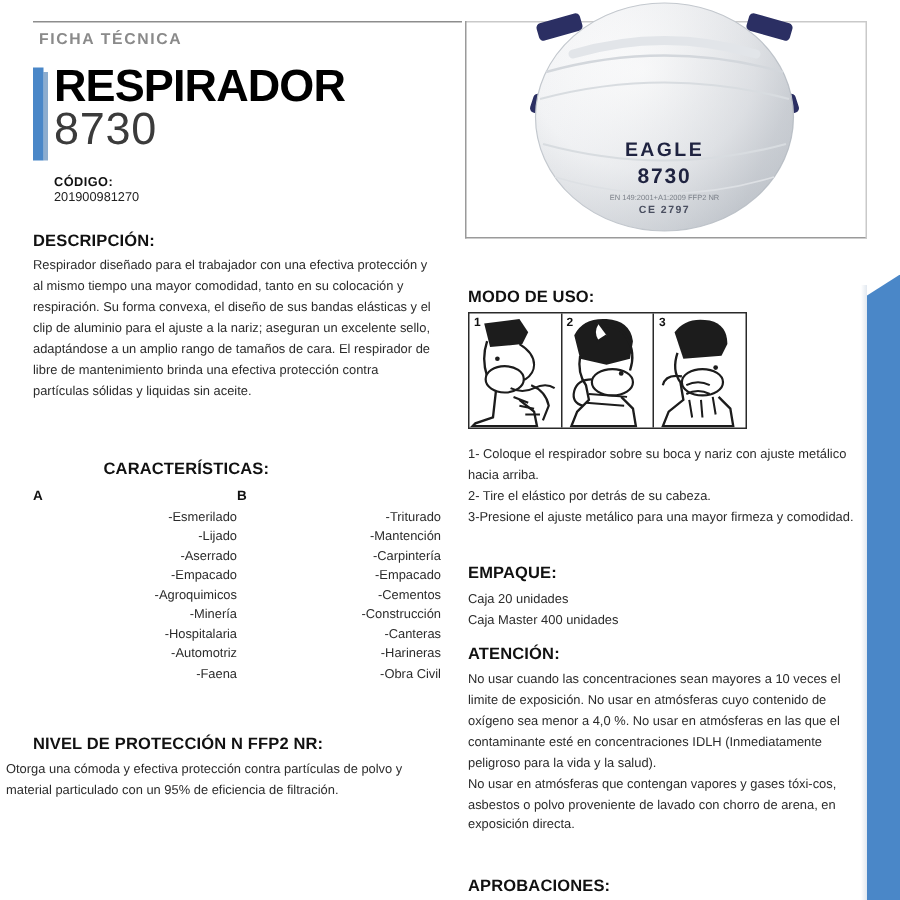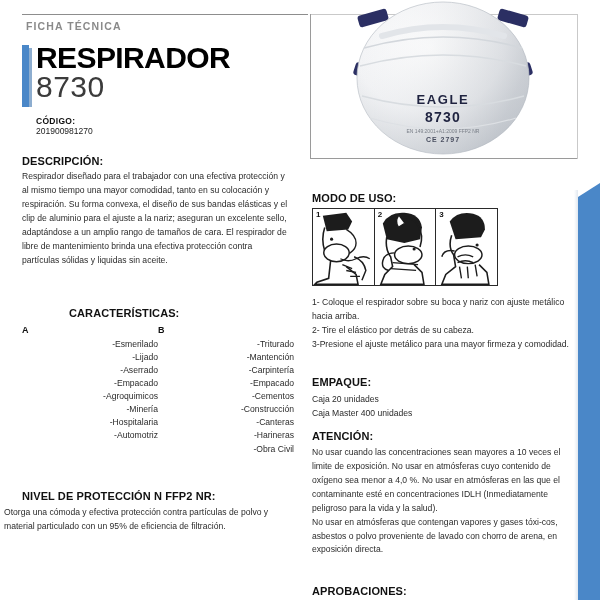--- a/index.html
+++ b/index.html
@@ -198,20 +198,21 @@
       <div class="col-title">A</div>
       <ul>
         <li>-Esmerilado</li>
         <li>-Lijado</li>
         <li>-Aserrado</li>
         <li>-Empacado</li>
         <li>-Agroquimicos</li>
         <li>-Minería</li>
         <li>-Hospitalaria</li>
         <li>-Automotriz</li>
+        <li>-Faena</li>
       </ul>
     </div>
     <div class="carac-col">
       <div class="col-title">B</div>
       <ul>
         <li>-Triturado</li>
         <li>-Mantención</li>
         <li>-Carpintería</li>
         <li>-Empacado</li>
         <li>-Cementos</li>

